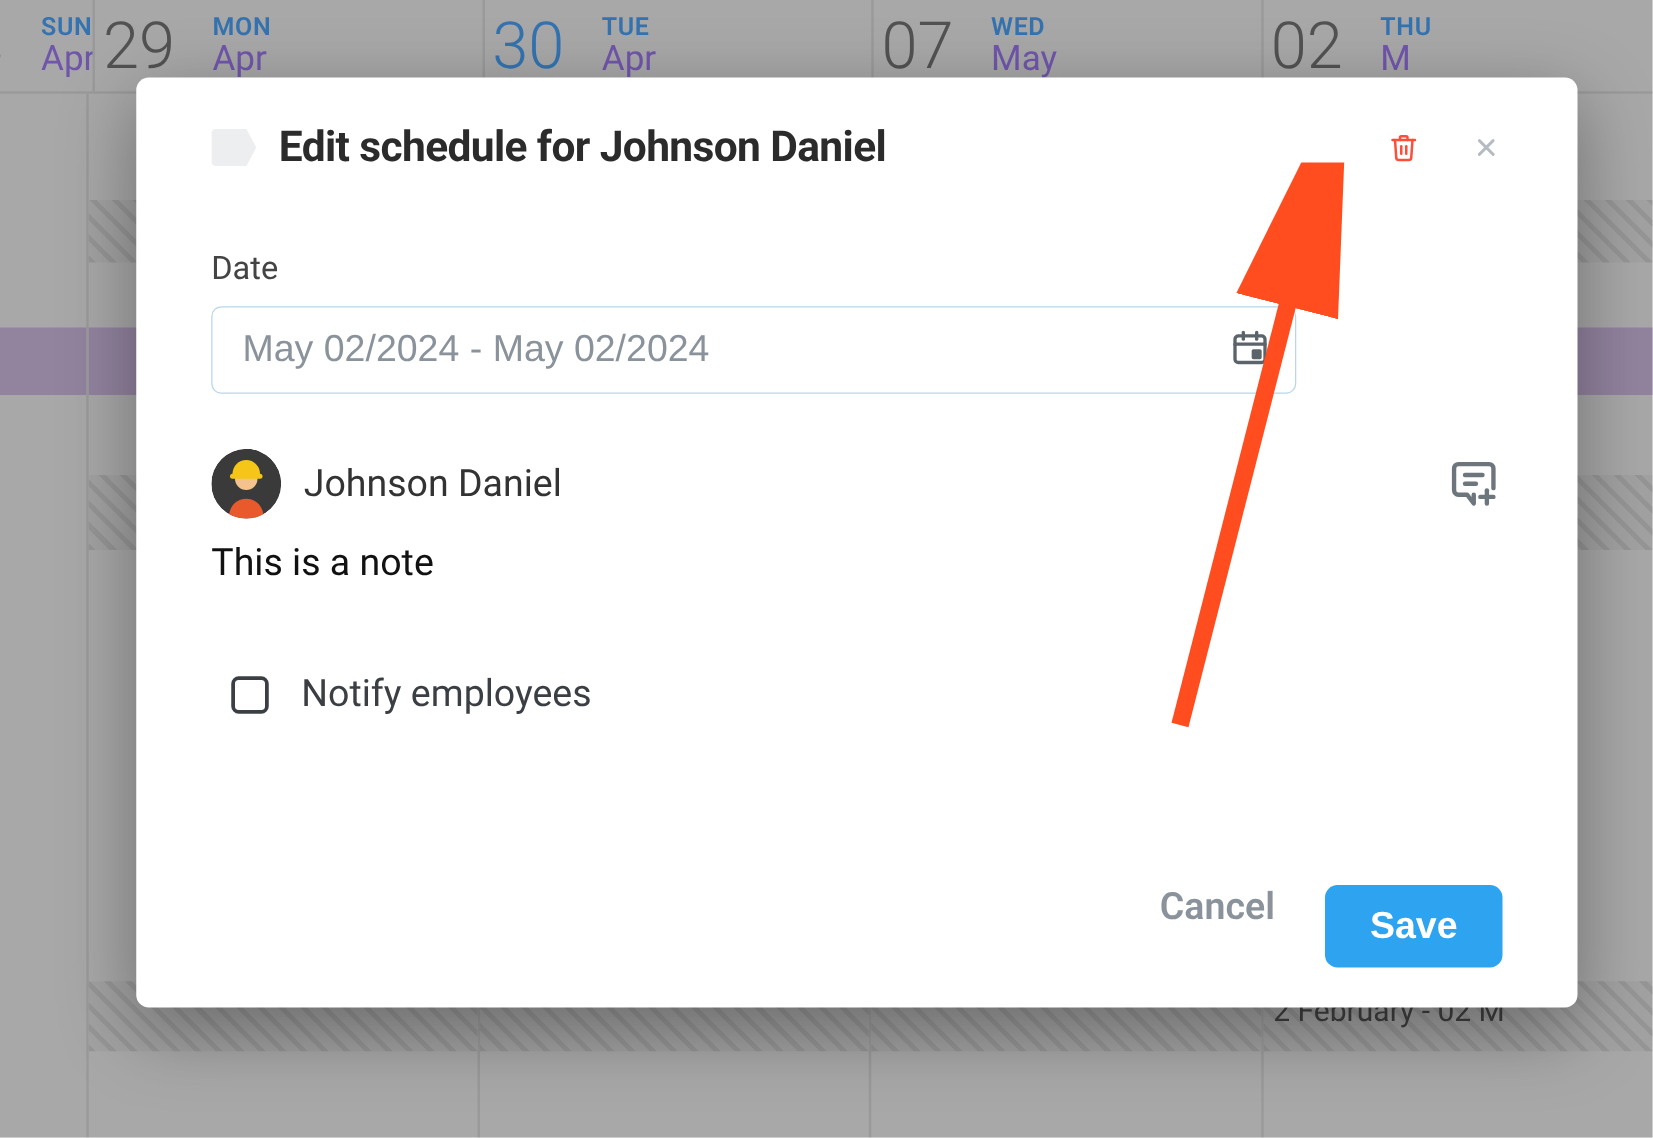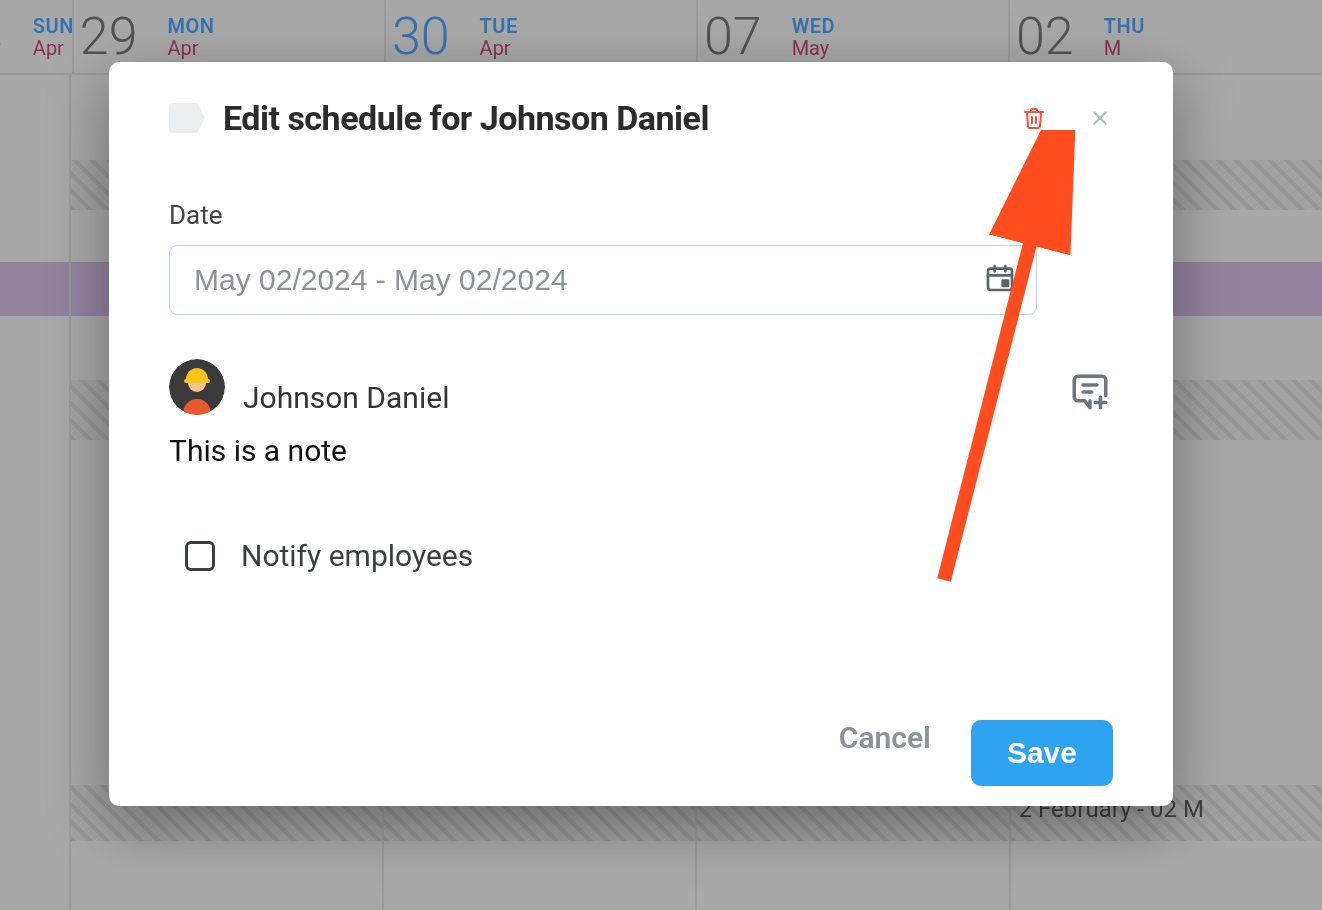--- a/index.html
+++ b/index.html
@@ -6,55 +6,55 @@
   *{box-sizing:border-box}
 
   
   .cal{position:absolute;inset:0}
   .cal-head{display:flex;height:75px;border-bottom:2px solid #d8d8d8}
   .cal-day{flex:1;display:flex;align-items:center;gap:30px;padding-left:6px;position:relative}
   .cal-day::after{content:"";position:absolute;right:0;top:0;bottom:0;width:2px;background:#d8d8d8}
   .cal-day .num{font-size:52px;font-weight:300;color:#555;line-height:1}
   .cal-day .lbl{display:flex;flex-direction:column;line-height:1.1}
   .cal-day .dow{font-size:20px;font-weight:600;color:#1e90ff;letter-spacing:0.5px}
-  .cal-day .mon{font-size:20px;color:#be185d}
+  .cal-day .mon{font-size:28px;color:#8b5cf6}
   .cal-day.today .num{color:#1e90ff}
   .cal-day:first-child{flex:0.22;padding-left:0}
   .cal-day:first-child .num{margin-left:-26px}
   .cal-day:last-child::after{display:none}
 
   .cal-body{display:flex;height:835px}
   .cal-col{flex:1;border-right:2px solid #d8d8d8;position:relative}
   .cal-col:last-child{border-right:none}
   .cal-col:first-child{flex:0.22}
   .hatch{background:repeating-linear-gradient(45deg,#d0d0d0 0 4px,#e6e6e6 4px 12px)}
   .row1{position:absolute;left:0;right:0;top:85px;height:50px}
   .row2{position:absolute;left:0;right:0;top:187px;height:54px;background:#c8aee0}
   .row3{position:absolute;left:0;right:0;top:305px;height:60px}
   .row4{position:absolute;left:0;right:0;top:710px;height:56px}
   .row-label{position:absolute;left:8px;top:720px;font-size:24px;color:#333;white-space:nowrap}
 
   
   .dim{position:absolute;inset:0;background:rgba(80,80,80,0.45)}
 
   
-  .modal{position:absolute;left:109px;top:62px;width:1064px;height:744px;background:#fff;border-radius:10px;box-shadow:0 18px 60px rgba(0,0,0,0.35);padding:36px 60px 20px 60px;display:flex;flex-direction:column}
+  .modal{position:absolute;left:109px;top:62px;width:1153px;height:744px;background:#fff;border-radius:10px;box-shadow:0 18px 60px rgba(0,0,0,0.35);padding:36px 60px 32px 60px;display:flex;flex-direction:column}
   .m-head{display:flex;align-items:center;gap:18px}
   .tagico{width:36px;height:30px;background:#eceef0;clip-path:polygon(0 0,78% 0,100% 50%,78% 100%,0 100%);border-radius:4px}
   .m-title{font-size:34px;font-weight:700;color:#2b2b2b;letter-spacing:-0.5px}
   .m-head-spacer{flex:1}
   .h-icon{width:26px;height:26px;display:flex;align-items:center;justify-content:center;cursor:pointer;color:#b5bbc2}
 
   .field{margin-top:62px}
   .f-label{font-size:26px;font-weight:400;color:#444;margin-bottom:15px}
   .date-in{position:relative;height:70px;border:1px solid #b8d6ea;border-radius:8px;background:#fff;display:flex;align-items:center;padding:0 22px;width:868px}
   .date-in input{border:0;outline:0;font-size:30px;color:#8a929b;width:100%;background:transparent}
   .date-ico{position:absolute;right:20px;top:50%;transform:translateY(-50%);color:#5b636b}
 
-  .emp-row{display:flex;align-items:flex-end;margin-top:44px}
+  .emp-row{display:flex;align-items:center;margin-top:44px}
   .avatar{width:56px;height:56px;border-radius:50%;overflow:hidden;margin-right:18px;flex-shrink:0}
   .emp-name{font-size:30px;color:#333}
   .emp-spacer{flex:1}
 
   .notes-lbl{font-size:26px;color:#444;margin-top:56px}
   .notes-val{font-size:30px;color:#111;margin-top:18px}
 
   .check-row{display:flex;align-items:center;gap:26px;margin-top:70px;padding-left:16px}
   .cbox{width:30px;height:30px;border:3px solid #3b3f44;border-radius:6px;cursor:pointer}
   .clabel{font-size:30px;color:#3b3f44}

